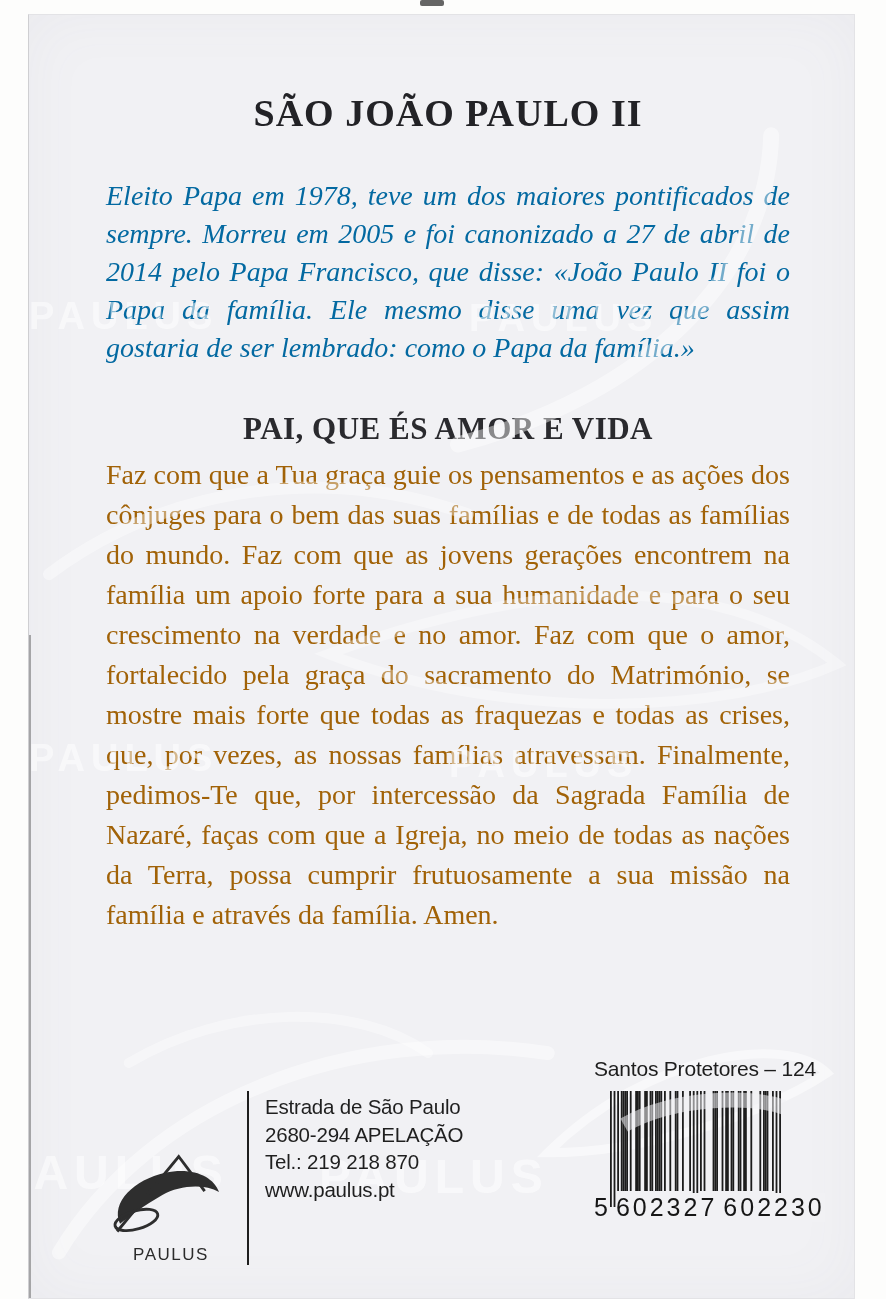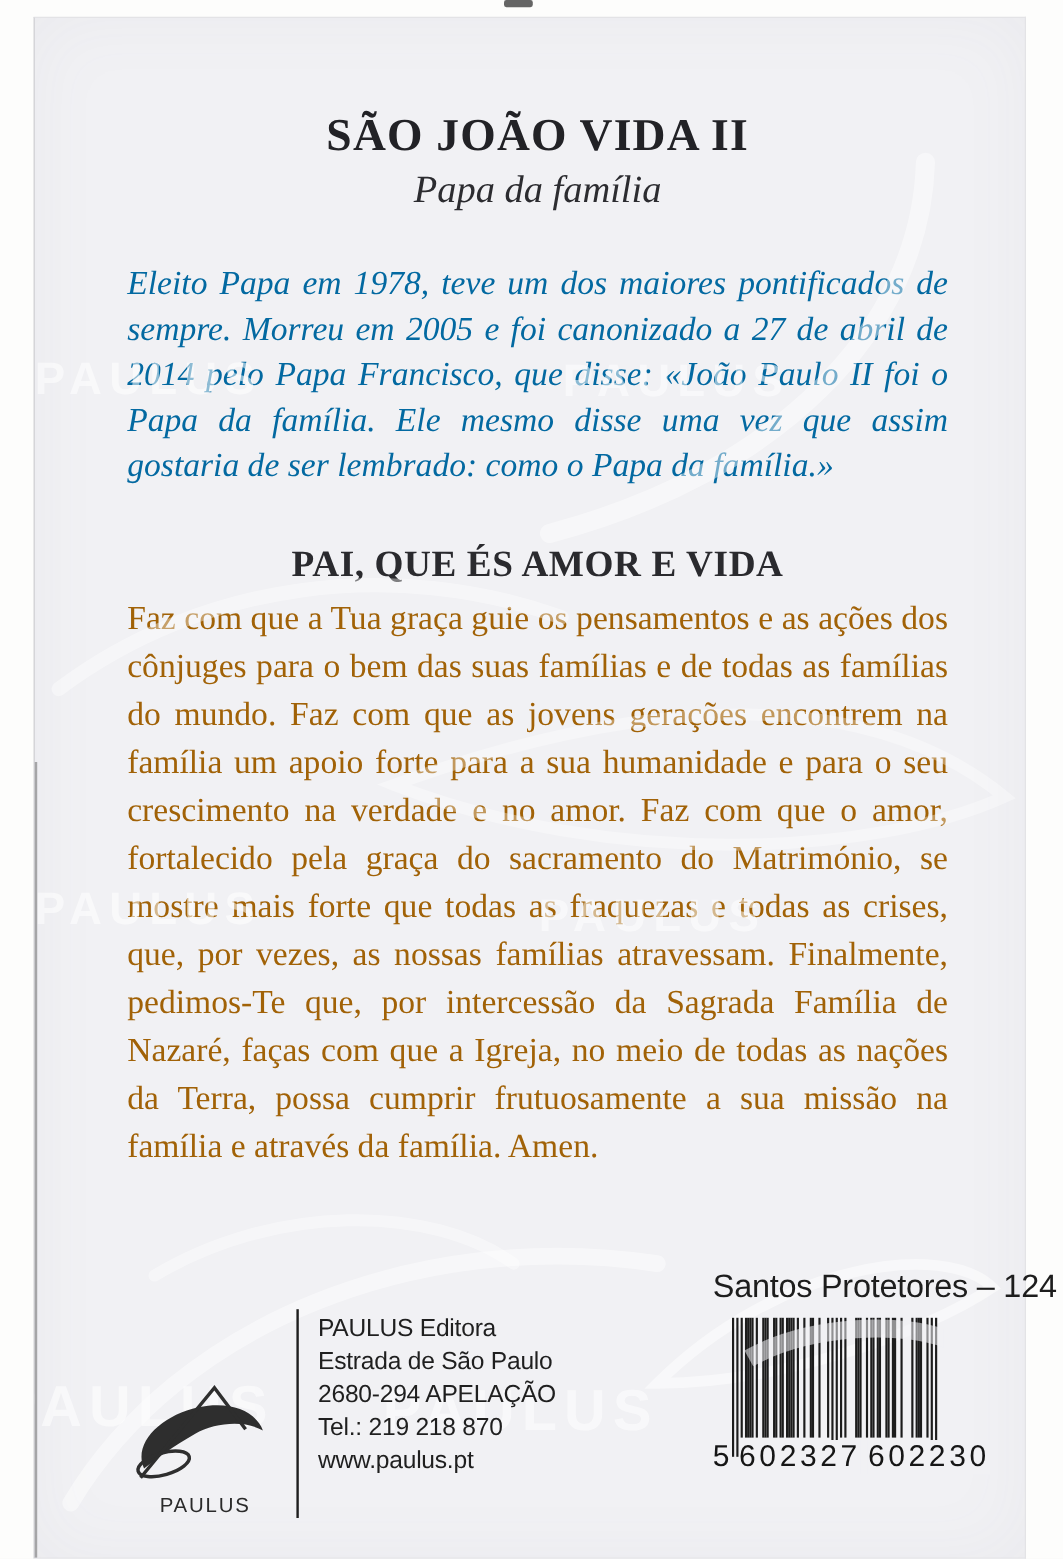--- a/index.html
+++ b/index.html
@@ -66,21 +66,21 @@
     display:block;margin-top:2px;font-size:17px;letter-spacing:1.5px;color:#2b2b2b;
   }
   .pub-sep{width:2px;background:#1e1e1e;margin:0 16px 0 6px;min-height:158px;}
   .pub-lines{padding-top:2px;}
   .pub-line{
     font-size:20.5px;line-height:27.5px;color:#1f1f1f;letter-spacing:-0.2px;
     white-space:nowrap;
   }
   .barcode-area{width:200px;margin-top:0;}
   .series-label{
-    text-align:right;font-size:27px;color:#1d1d1d;letter-spacing:-0.2px;
+    text-align:right;font-size:21px;color:#1d1d1d;letter-spacing:-0.2px;
     white-space:nowrap;margin-bottom:10px;
   }
   .barcode{position:relative;width:192px;}
   .barcode svg{display:block;}
   .barcode-digits{
     display:flex;margin-top:-24px;position:relative;
     font-size:25px;color:#161616;
   }
   .bd-first{width:18px;text-align:left;background:transparent;}
   .bd-left,.bd-right{
@@ -111,43 +111,41 @@
     <span class="wm-text" style="left:0px;top:280px;font-size:38px;">PAULUS</span>
     <span class="wm-text" style="left:440px;top:282px;font-size:38px;">PAULUS</span>
     <span class="wm-text" style="left:0px;top:722px;font-size:38px;">PAULUS</span>
     <span class="wm-text" style="left:420px;top:728px;font-size:38px;">PAULUS</span>
     <span class="wm-text" style="left:-30px;top:1130px;font-size:48px;">PAULUS</span>
     <span class="wm-text" style="left:290px;top:1134px;font-size:48px;">PAULUS</span>
   </div>
 
   <div class="card-edge-left"></div>
 
-  <h1 class="title">SÃO JOÃO VIDA II</h1>
-  <h2 class="subtitle">Papa da família</h2>
+  <h1 class="title">SÃO JOÃO PAULO II</h1>
 
   <p class="intro">Eleito Papa em 1978, teve um dos maiores pontificados de sempre. Morreu em 2005 e foi canonizado a 27 de abril de 2014 pelo Papa Francisco, que disse: «João Paulo II foi o Papa da família. Ele mesmo disse uma vez que assim gostaria de ser lembrado: como o Papa da família.»</p>
 
   <h3 class="prayer-title">PAI, QUE ÉS AMOR E VIDA</h3>
   <p class="prayer">Faz com que a Tua graça guie os pensamentos e as ações dos cônjuges para o bem das suas famílias e de todas as famílias do mundo. Faz com que as jovens gerações encontrem na família um apoio forte para a sua humanidade e para o seu crescimento na verdade e no amor. Faz com que o amor, fortalecido pela graça do sacramento do Matrimónio, se mostre mais forte que todas as fraquezas e todas as crises, que, por vezes, as nossas famílias atravessam. Finalmente, pedimos-Te que, por intercessão da Sagrada Família de Nazaré, faças com que a Igreja, no meio de todas as nações da Terra, possa cumprir frutuosamente a sua missão na família e através da família. Amen.</p>
 
   <div class="bottom">
 
     <div class="publisher">
       <div class="logo-block">
         <svg width="128" height="100" viewBox="0 0 130 104" xmlns="http://www.w3.org/2000/svg">
           <path d="M12,84 C2,62 27,38 59,31 C88,25 109,35 115,51
                    C99,42 74,44 56,54 C37,65 23,75 12,84 Z" fill="#2e2e2e"></path>
           <ellipse cx="29" cy="80" rx="23" ry="9.5" transform="rotate(-16 29 80)" fill="none" stroke="#2e2e2e" stroke-width="3"></ellipse>
           <polyline points="9,92 73,14 100,50" fill="none" stroke="#2e2e2e" stroke-width="3" stroke-linejoin="miter"></polyline>
         </svg>
         <span class="logo-wordmark">PAULUS</span>
       </div>
       <div class="pub-sep"></div>
       <div class="pub-lines">
-        <div class="pub-line">PAULUS Editora</div>
         <div class="pub-line">Estrada de São Paulo</div>
         <div class="pub-line">2680-294 APELAÇÃO</div>
         <div class="pub-line">Tel.: 219 218 870</div>
         <div class="pub-line">www.paulus.pt</div>
       </div>
     </div>
 
     <div class="barcode-area">
       <div class="series-label">Santos Protetores – 124</div>
       <div class="barcode">

